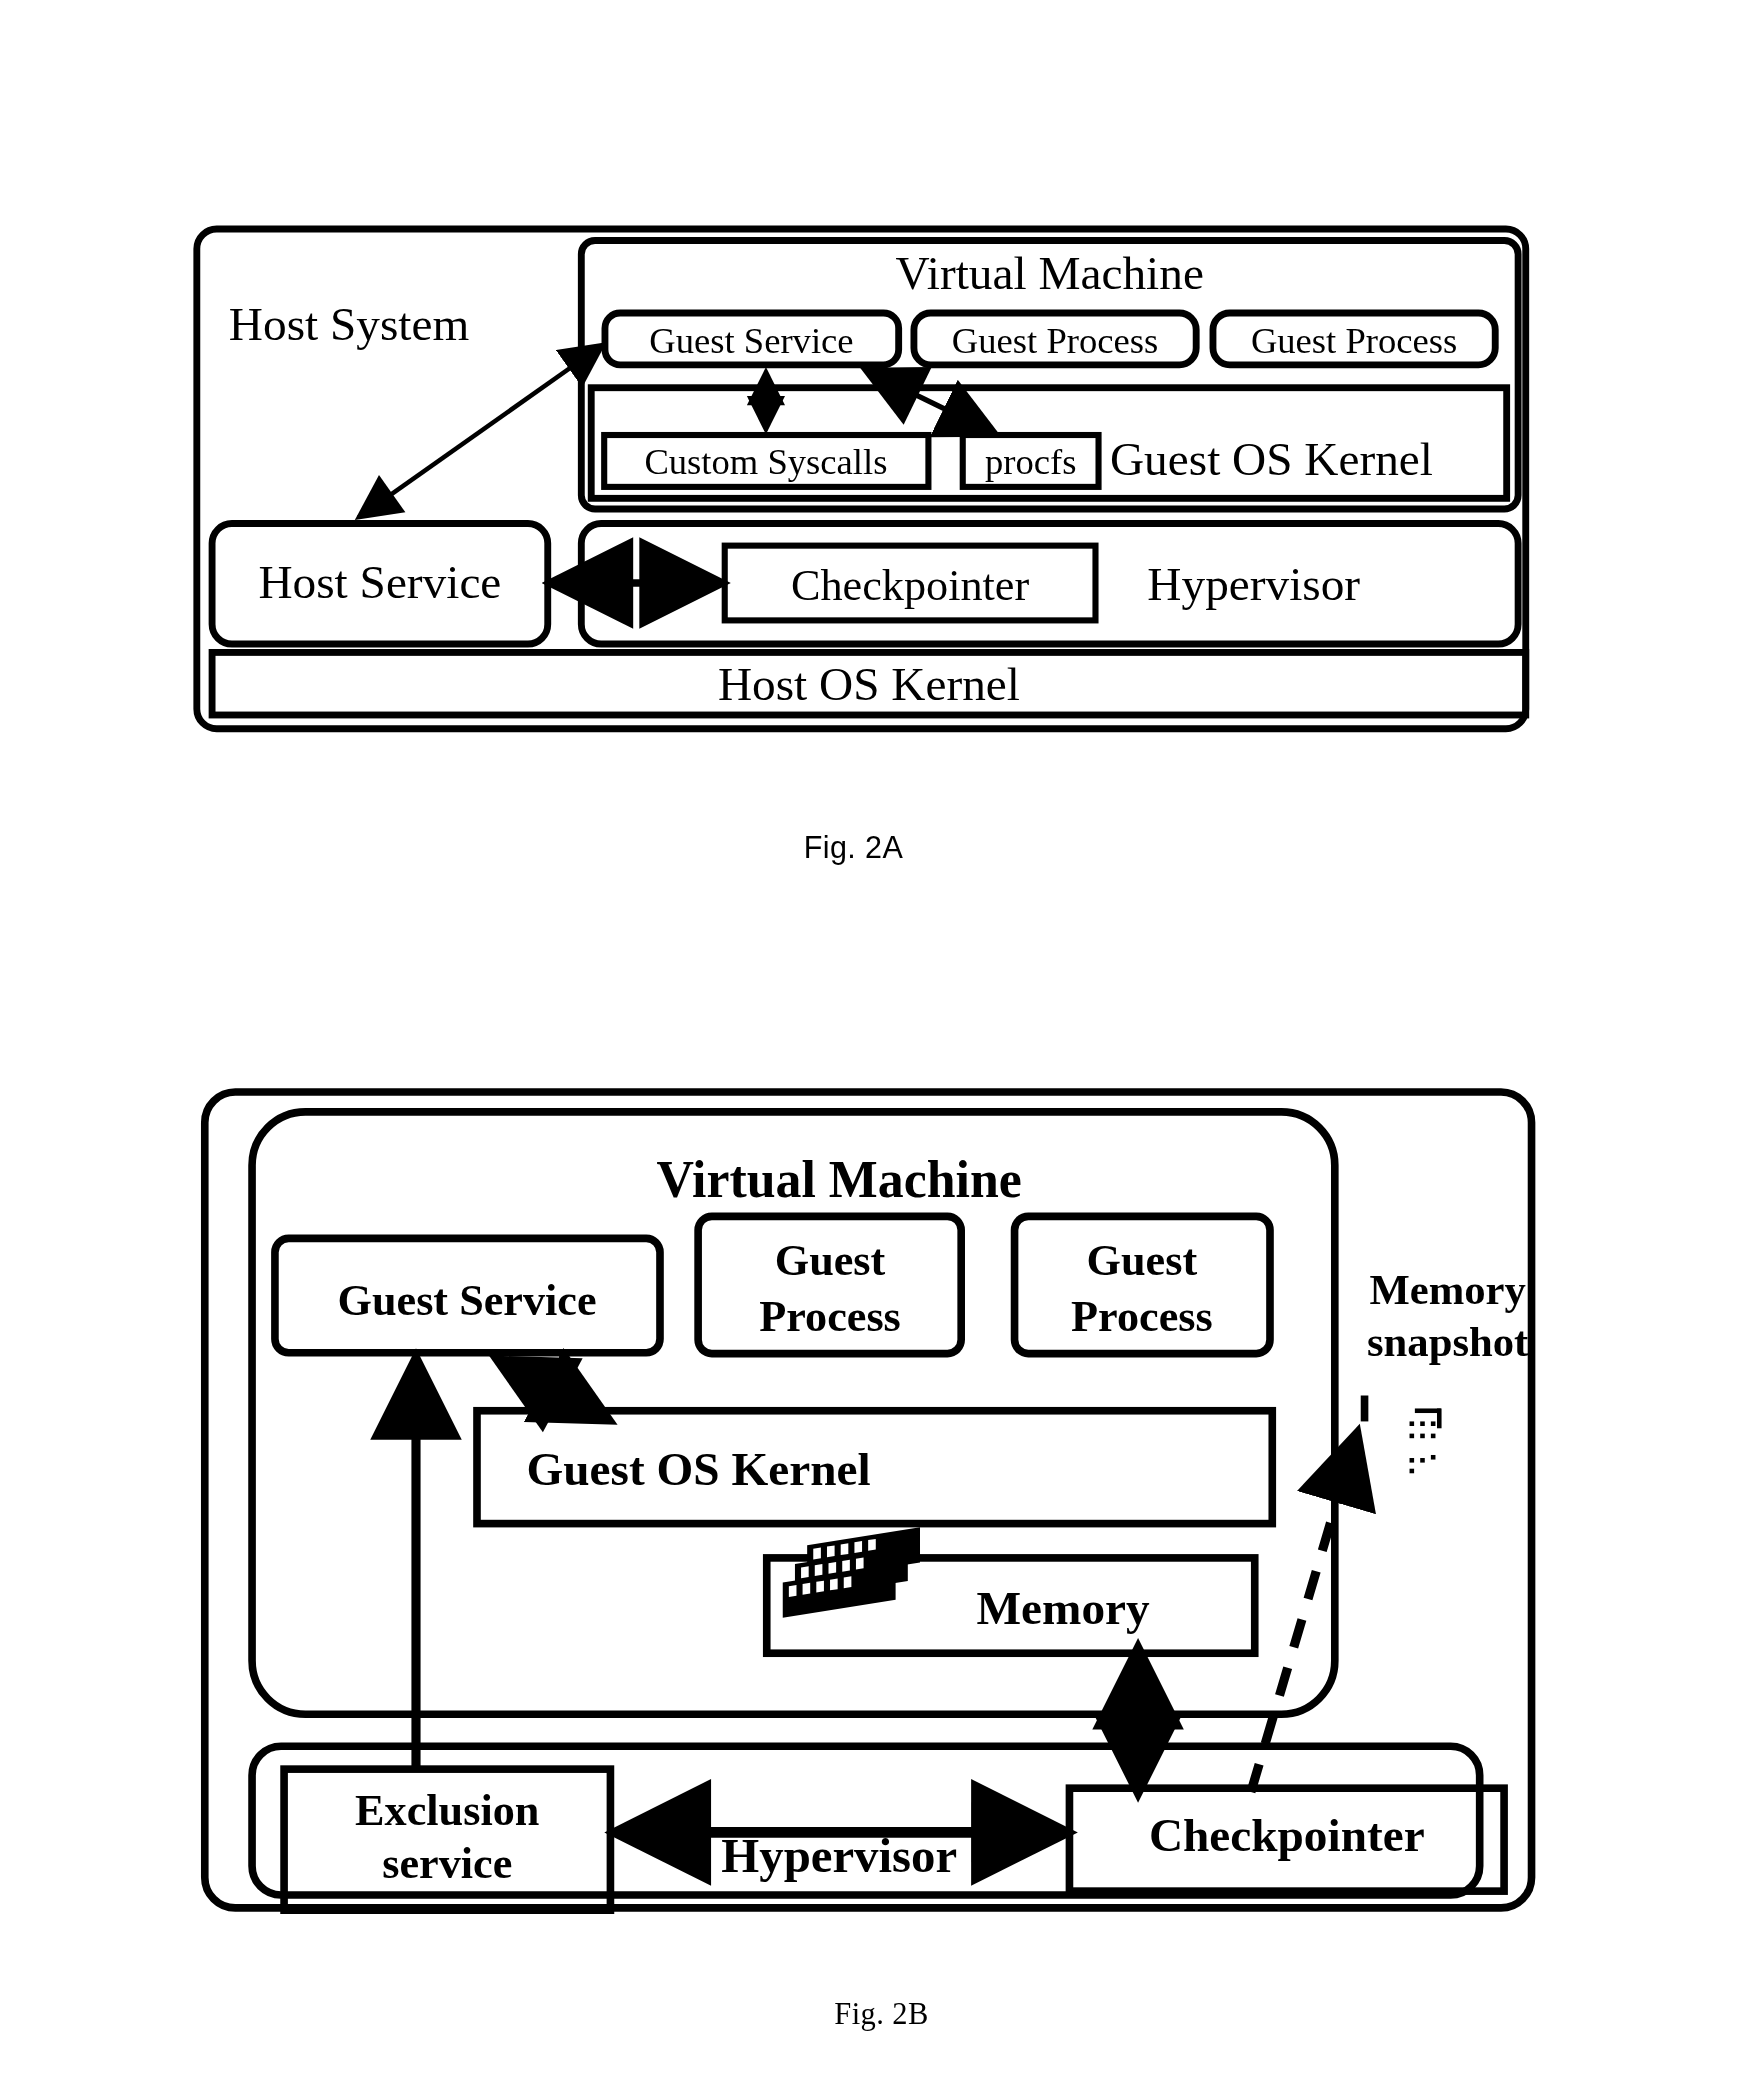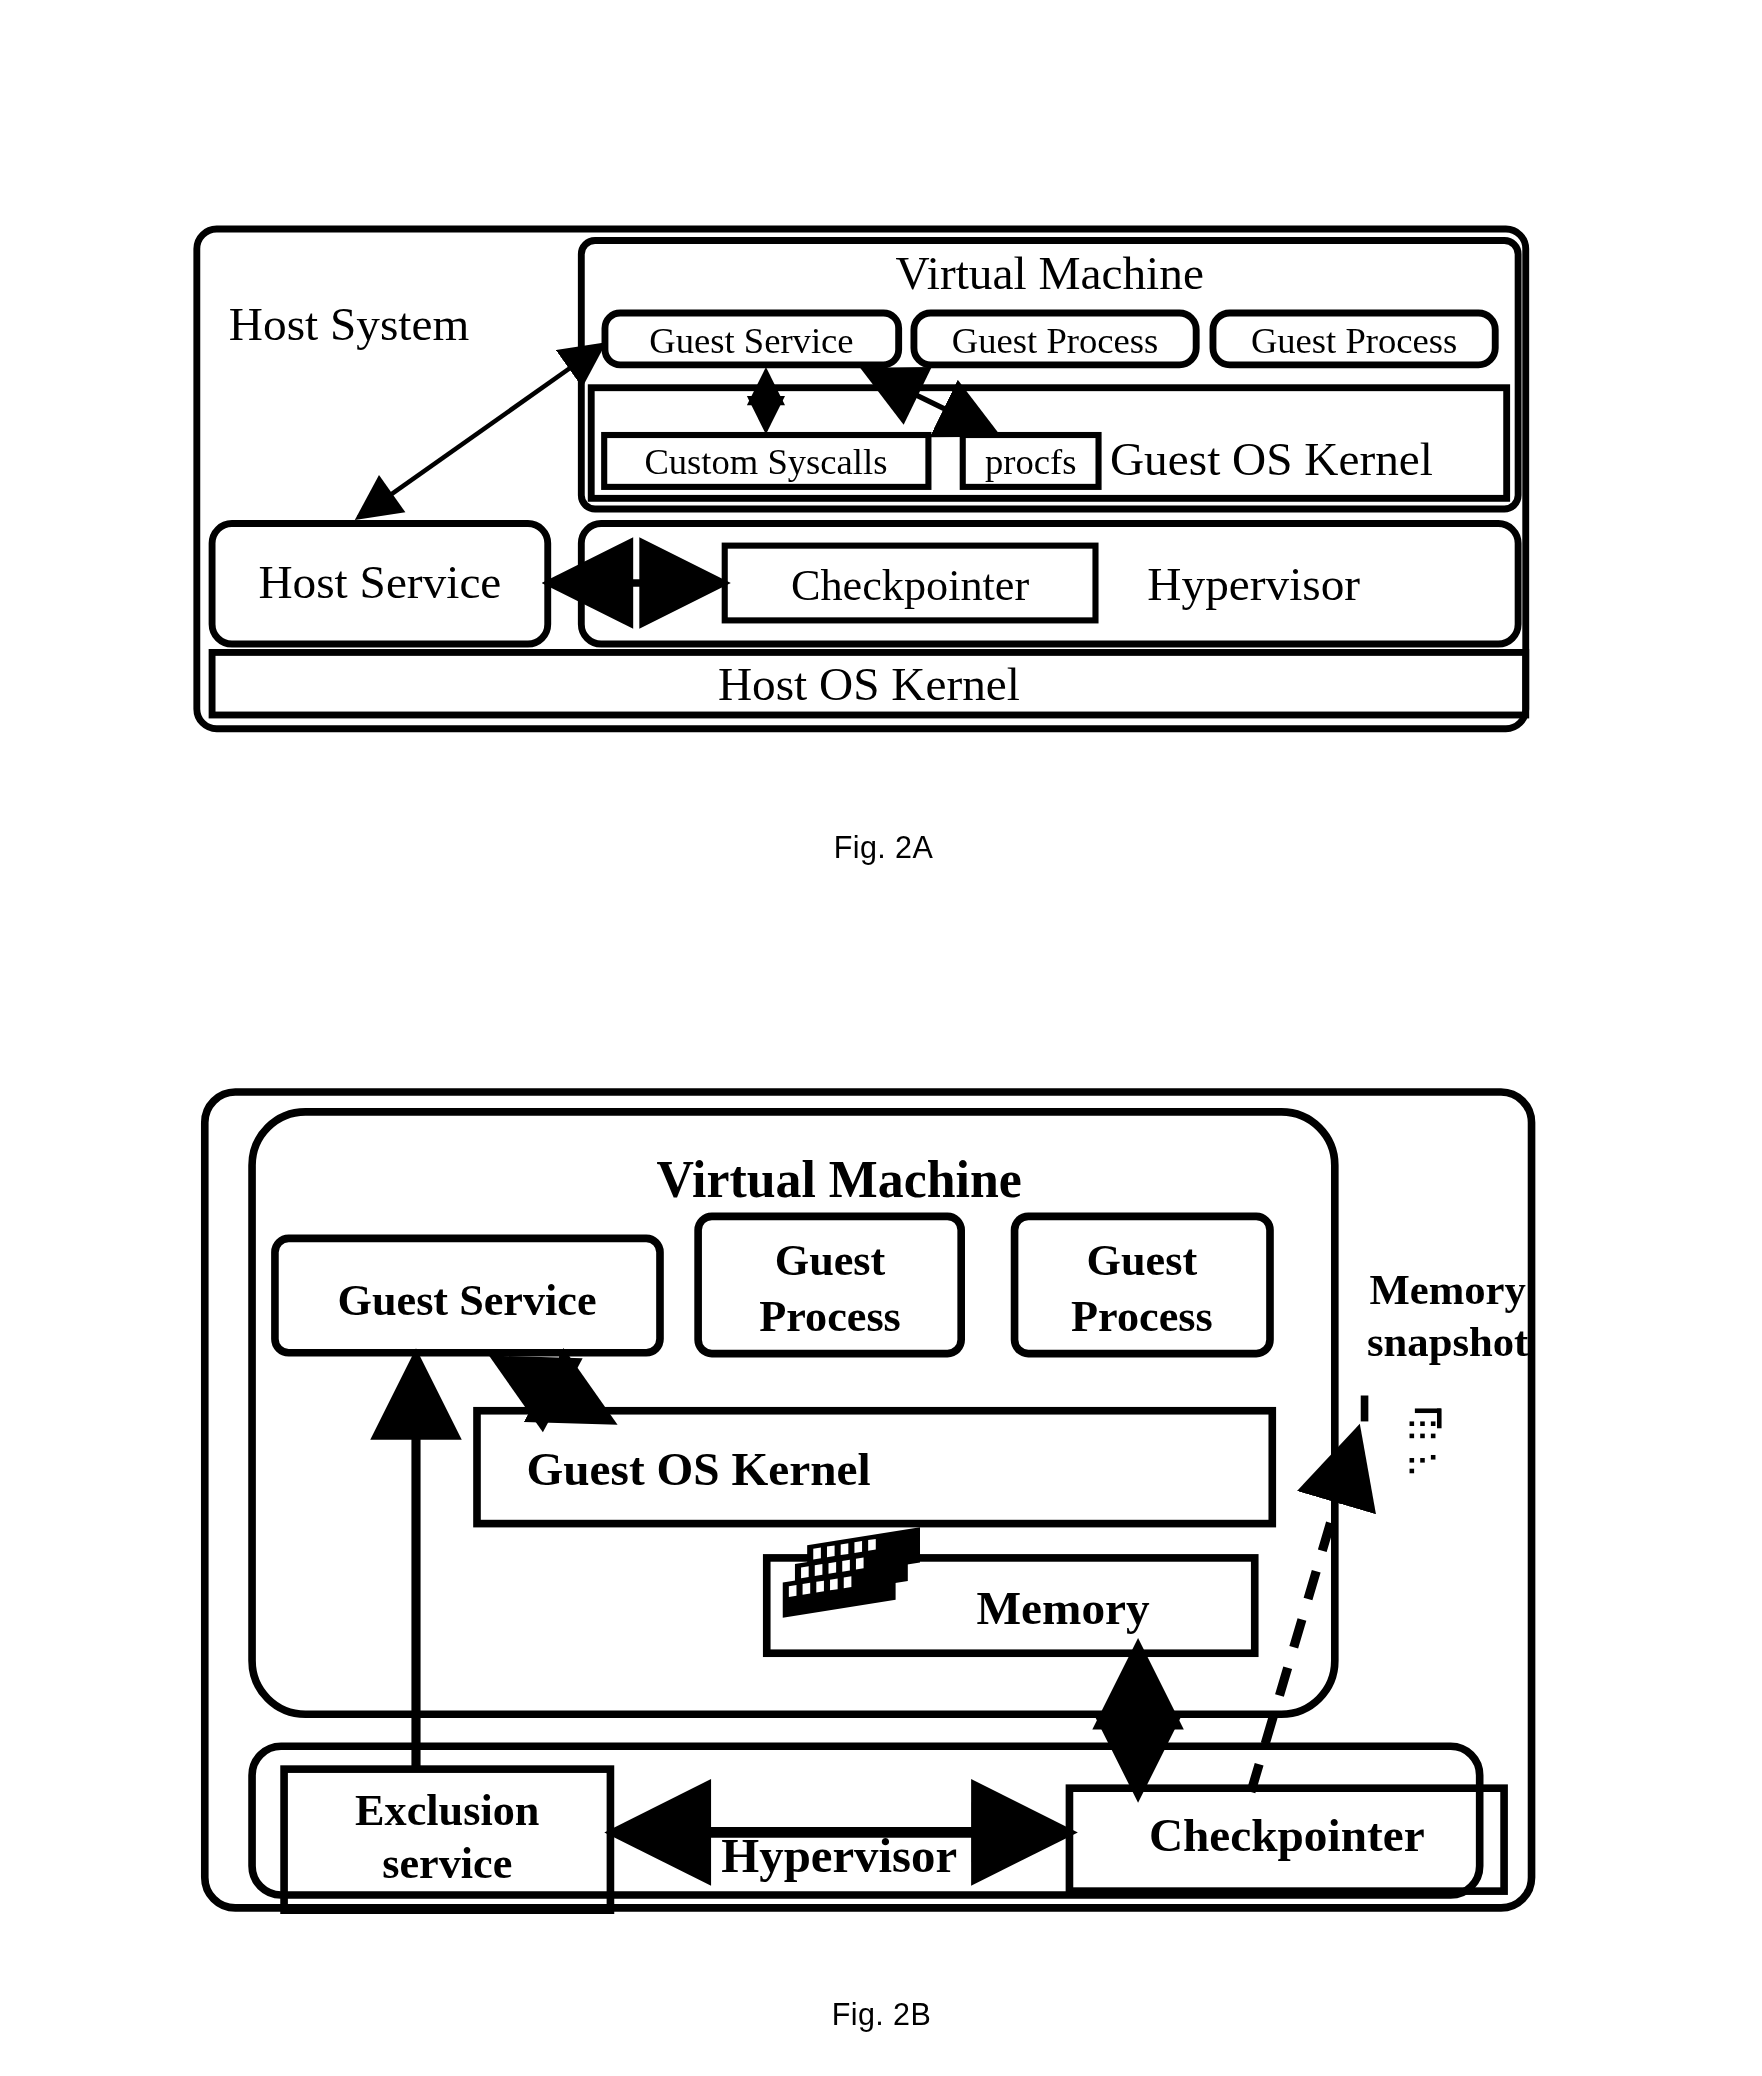--- a/index.html
+++ b/index.html
@@ -103,21 +103,21 @@
     <text class="t-serif" x="1504" y="786" font-size="62">Hypervisor</text>
 
     <line x1="730" y1="764" x2="938" y2="764" stroke="#000" stroke-width="10" marker-start="url(#a2a-tailL)" marker-end="url(#a2a-headL)"></line>
 
     <line x1="470" y1="678" x2="790" y2="452" stroke="#000" stroke-width="6" marker-start="url(#a2a-tail)" marker-end="url(#a2a-head)"></line>
 
     <rect x="278" y="855" width="1722" height="82" fill="none" stroke="#000" stroke-width="9"></rect>
     <text class="t-serif" x="1139" y="918" font-size="62" text-anchor="middle">Host OS Kernel</text>
   </svg>
 
-  <div class="caption" style="left:731px; top:830px;">Fig. 2A</div>
+  <div class="caption" style="left:701px; top:830px;">Fig. 2A</div>
 </div>
 
 <div class="fig" style="left:0px; top:1060px;">
   <svg class="figsvg" width="1763" height="915" viewBox="0 0 2311 1200">
     <defs>
       <marker id="b2b-head" markerWidth="10" markerHeight="10" refX="7.5" refY="4" orient="auto" markerUnits="strokeWidth">
         <path d="M0,0 L8,4 L0,8 z" fill="#000"></path>
       </marker>
       <marker id="b2b-tail" markerWidth="10" markerHeight="10" refX="0.5" refY="4" orient="auto" markerUnits="strokeWidth">
         <path d="M8,0 L0,4 L8,8 z" fill="#000"></path>
@@ -217,15 +217,15 @@
 
     <line x1="660" y1="398" x2="790" y2="468" stroke="#000" stroke-width="11" marker-start="url(#b2b-tailS)" marker-end="url(#b2b-headS)"></line>
 
     <line x1="1492" y1="782" x2="1492" y2="950" stroke="#000" stroke-width="12" marker-start="url(#b2b-tailS)" marker-end="url(#b2b-headS)"></line>
 
     <line x1="820" y1="1013" x2="1385" y2="1013" stroke="#000" stroke-width="14" marker-start="url(#b2b-tailS)" marker-end="url(#b2b-headS)"></line>
 
     <line x1="1640" y1="960" x2="1776" y2="500" stroke="#000" stroke-width="12" stroke-dasharray="38 28" marker-end="url(#b2b-dashhead)"></line>
   </svg>
 
-  <div class="caption" style="left:729px; top:937px;">Fig. 2B</div>
+  <div class="caption" style="left:729px; top:937px;font-family:Liberation Serif, serif;">Fig. 2B</div>
 </div>
 
 
 </body></html>

